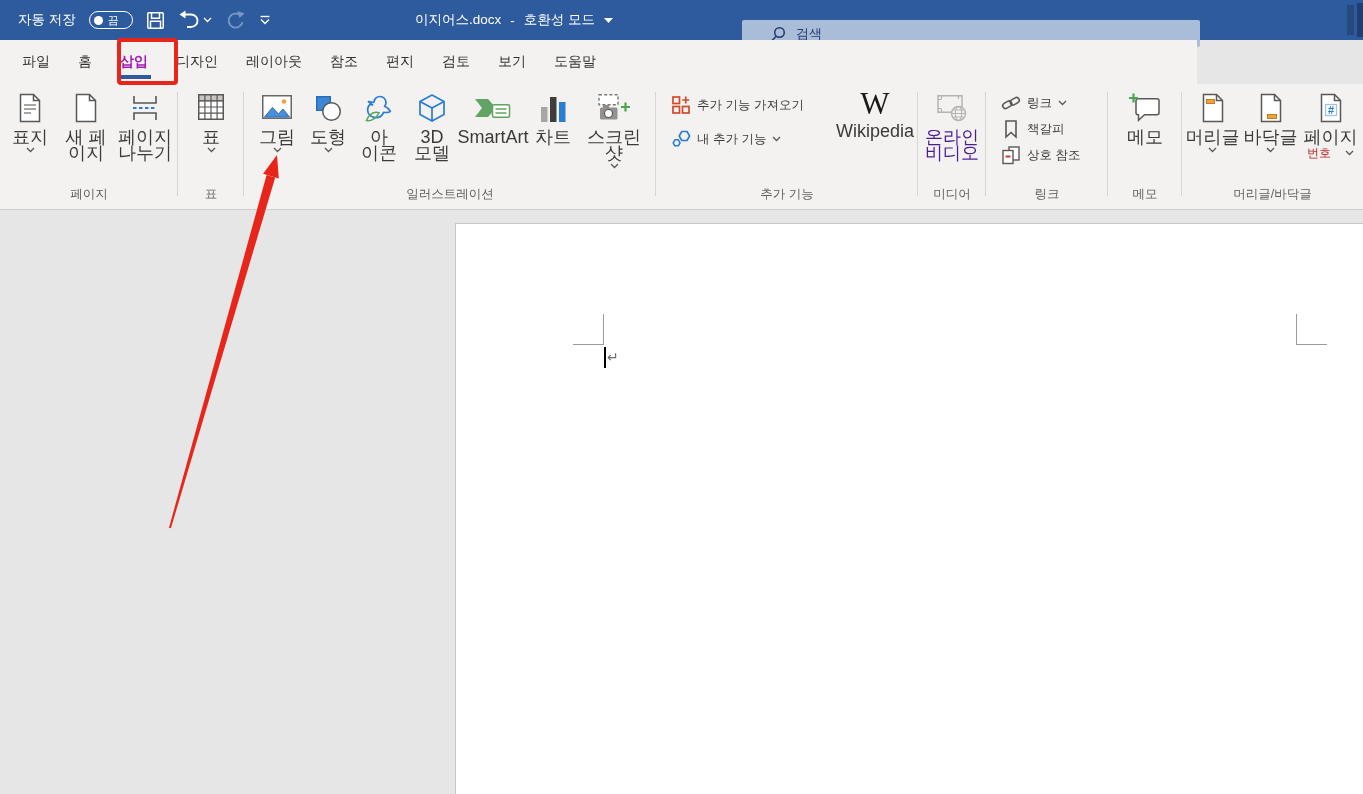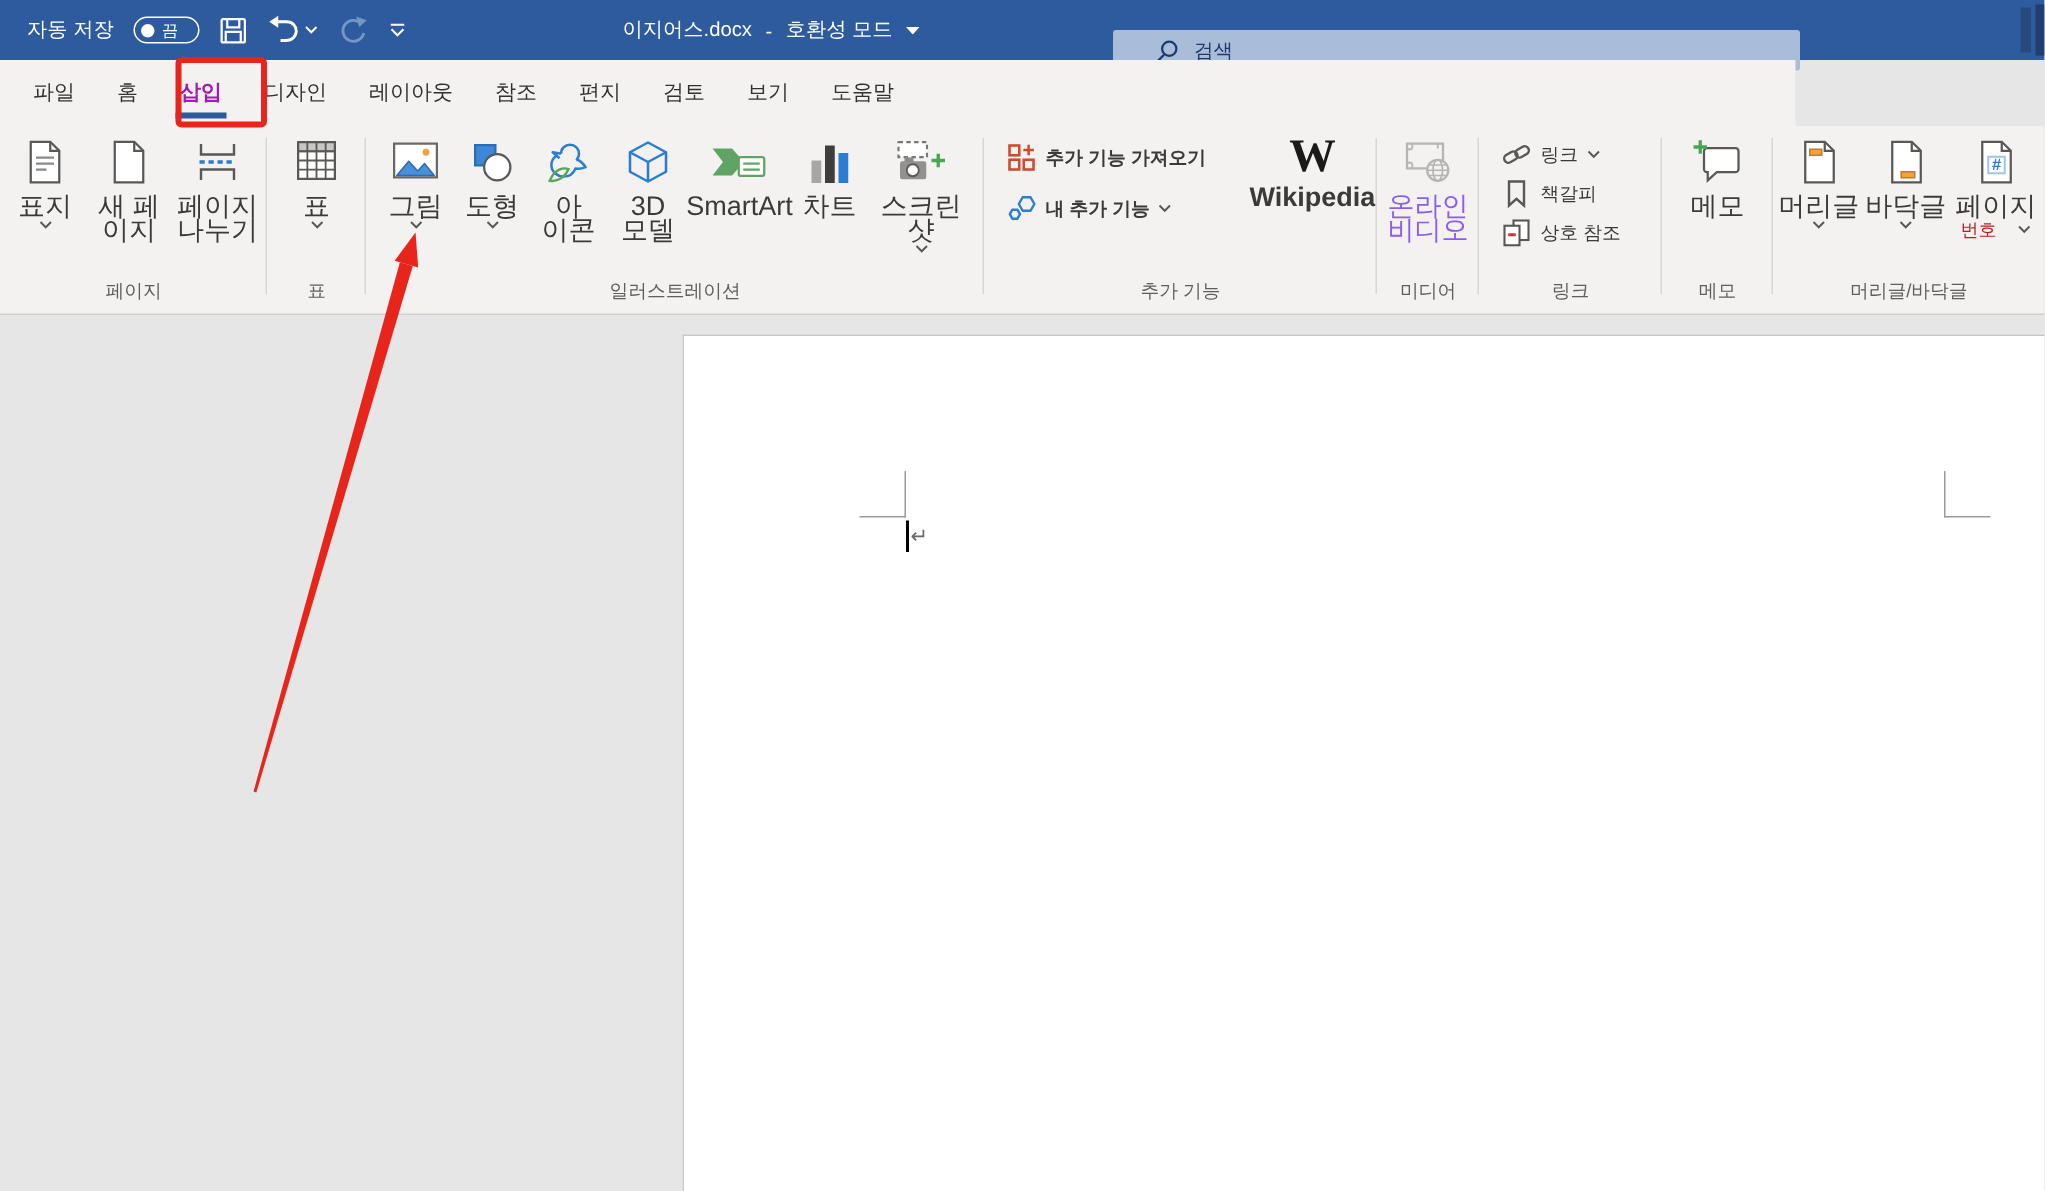--- a/index.html
+++ b/index.html
@@ -33,26 +33,26 @@
   .rgroup::after { content:""; position:absolute; right:0; top:8px; height:104px; width:1px; background:#d8d6d3; }
   .rgroup:last-child::after { display:none; }
   .rlabel { position:absolute; bottom:6px; left:0; right:0; text-align:center; font-size:12.5px; color:#605e5c; white-space:nowrap; }
   .rrow { display:flex; justify-content:center; padding-top:5px; gap:4px; }
   .rbtn { display:flex; flex-direction:column; align-items:center; padding-top:3px; border-radius:2px; cursor:pointer; flex:none; }
   .rbtn .ric { height:37px; display:flex; align-items:flex-start; justify-content:center; }
   .rlab { font-size:18px; line-height:16px; color:#3b3a39; text-align:center; white-space:pre-line; }
   .rlab2 { display:flex; align-items:center; gap:14px; font-size:12px; line-height:16px; color:#b91c1c; }
   .chev { margin-top:2px; }
   .rbtn.disabled { cursor:default; }
-  .rbtn.disabled .rlab { color:#8b5cf6; }
+  .rbtn.disabled .rlab { color:#4c1d95; }
   .scol { display:flex; flex-direction:column; padding-top:9px; gap:10px; }
   .sbtn { display:flex; align-items:center; gap:6px; height:24px; padding:0 5px; font-size:12.5px; color:#3b3a39; cursor:pointer; white-space:nowrap; }
   .scol.links { gap:2px; padding-top:7px; }
   .wiki-w { font-family:"Liberation Serif","DejaVu Serif",serif; font-size:31px; line-height:33px; color:#1b1a19; }
-  .g3row { display:flex; padding-left:10px;font-weight:bold; }
+  .g3row { display:flex; padding-left:10px; }
   .g3row .wiki { margin-left:8px; width:86px; }
 
   
   .docarea { position:absolute; left:0; top:211px; width:1363px; height:583px; background:#e7e6e6; }
   .page { position:absolute; left:455px; top:12px; right:0; bottom:0; background:#fff; border-left:1px solid #c9c8c7; border-top:1px solid #c9c8c7; cursor:text; }
   .mark { position:absolute; background:#9b9b9b; }
   .caret { position:absolute; left:148px; top:123px; width:1.5px; height:21px; background:#000; }
   .pilcrow { position:absolute; left:151px; top:125px; font-size:14px; color:#6a6a6a; }
 
   

